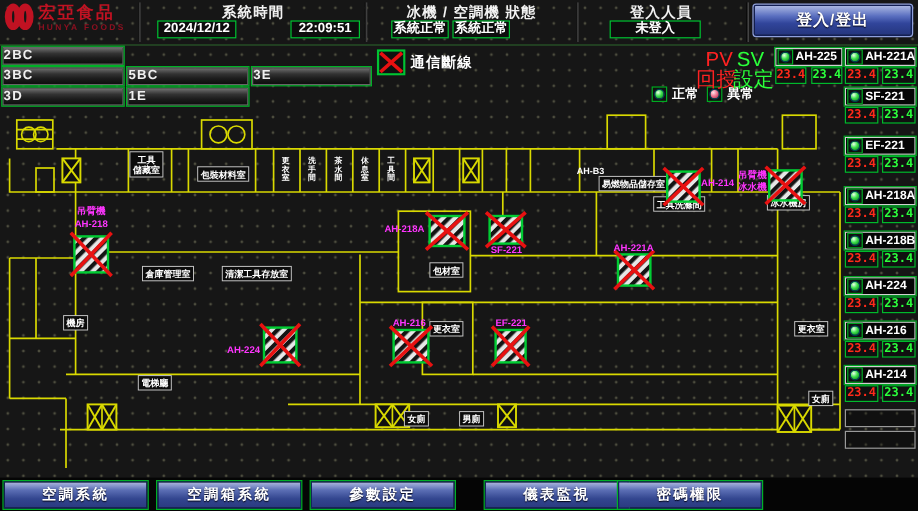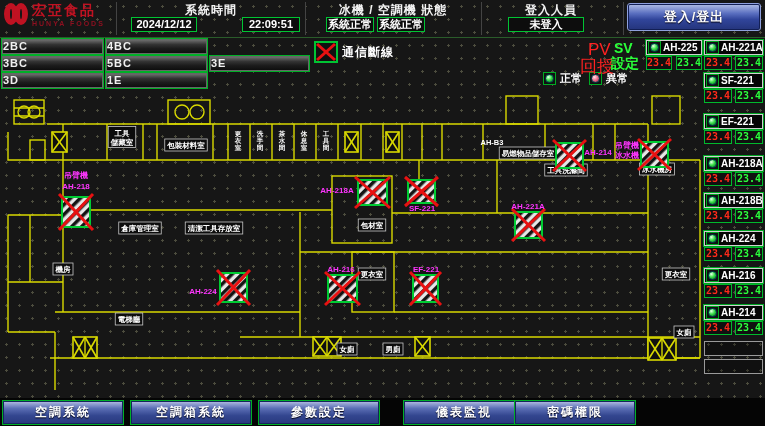--- a/index.html
+++ b/index.html
@@ -41,21 +41,21 @@
     color:#f0f0f0;font-size:11px;font-weight:bold;line-height:13px;letter-spacing:1px;
   }
   
   #comm-legend{position:absolute;left:314px;top:41px;display:flex;align-items:center;gap:4px;}
   #comm-text{font-size:12px;font-weight:bold;color:#fff;letter-spacing:1px;}
   .ltxt{font-size:11px;font-weight:bold;color:#fff;}
   .led-frame{width:13px;height:13px;border:1px solid #00aa22;background:#101010;display:inline-flex;align-items:center;justify-content:center;flex:none;}
   .led{width:9px;height:9px;border-radius:50%;background:radial-gradient(circle at 35% 30%,#eaffea,#3de04d 45%,#006d10);border:1px solid #045;}
   .led.pink{background:radial-gradient(circle at 35% 30%,#ffe3e9,#f07793 45%,#951737);}
   .hdr-red{position:absolute;color:#ff2222;font-weight:normal;font-size:17px;}
-  .hdr-grn{position:absolute;color:#2aff3a;font-weight:bold;font-size:14px;}
+  .hdr-grn{position:absolute;color:#2aff3a;font-weight:normal;font-size:17px;}
   
   .unit{
     position:absolute;height:15px;background:#050505;border:1px solid #cfcfcf;outline:1px solid #00a522;
     display:flex;align-items:center;gap:2px;padding-left:1px;
   }
   .unit .uname{font-size:10px;font-weight:bold;color:#fff;letter-spacing:0px;white-space:nowrap;}
   .val{
     position:absolute;height:14px;background:#101010;border:1px solid #00b92c;
     font-family:"DejaVu Sans Mono", monospace;font-size:10px;font-weight:bold;
     text-align:center;line-height:12px;color:#ff2a1a;
@@ -101,21 +101,20 @@
     <div class="hbox" style="left:326px;top:17px;width:48px">系統正常</div>
     <div class="hbox" style="left:377px;top:17px;width:48px">系統正常</div>
 
     <div class="htitle" style="left:482px;width:138px">登入人員</div>
     <div class="hbox" style="left:508px;top:17px;width:76px">未登入</div>
 
     <div id="login-btn">登入/登出</div>
   </div>
 
   <div class="fbtn" style="left:2px;top:39px;width:101px">2BC</div>
-  <div class="fbtn" style="left:106px;top:39px;width:101px">4BC</div>
   <div class="fbtn" style="left:2px;top:56px;width:101px">3BC</div>
   <div class="fbtn" style="left:106px;top:56px;width:101px">5BC</div>
   <div class="fbtn" style="left:210px;top:56px;width:99px">3E</div>
   <div class="fbtn" style="left:2px;top:73px;width:101px">3D</div>
   <div class="fbtn" style="left:106px;top:73px;width:101px">1E</div>
 
   <div id="comm-legend">
     <svg width="24" height="22">
       <rect x="1" y="1" width="22" height="20" fill="#101010" stroke="#00c433" stroke-width="2"></rect>
       <line x1="3" y1="3" x2="21" y2="19" stroke="#e81111" stroke-width="3"></line>

